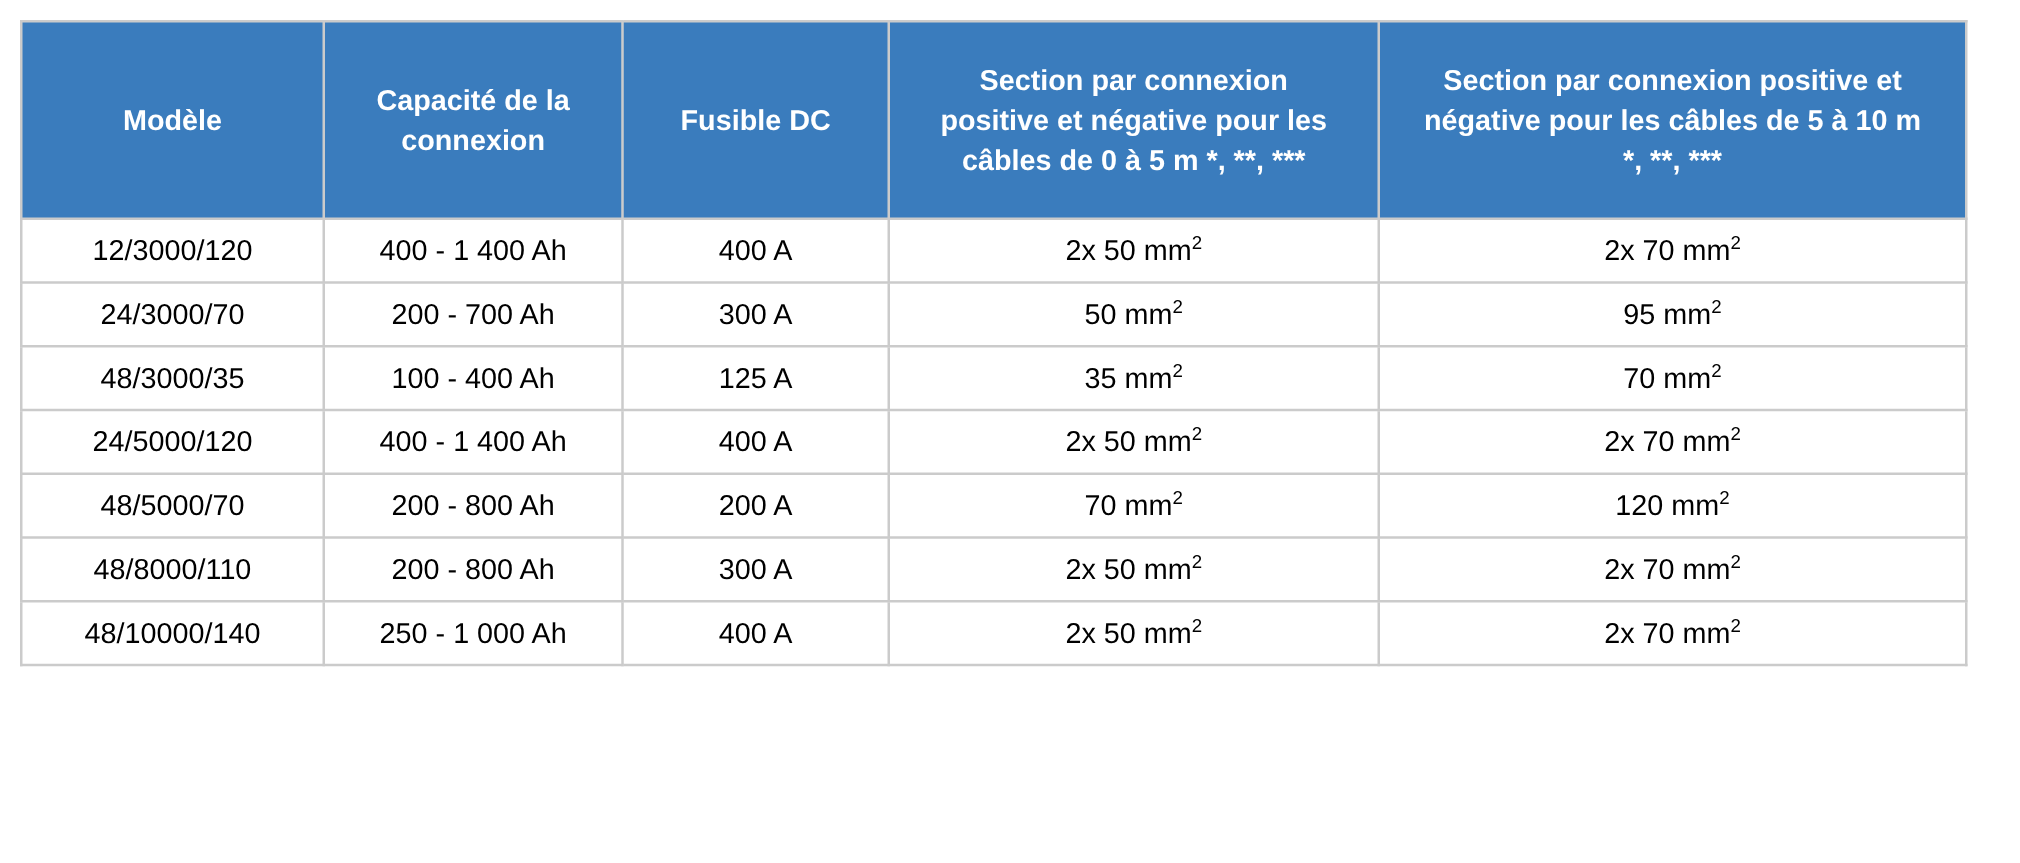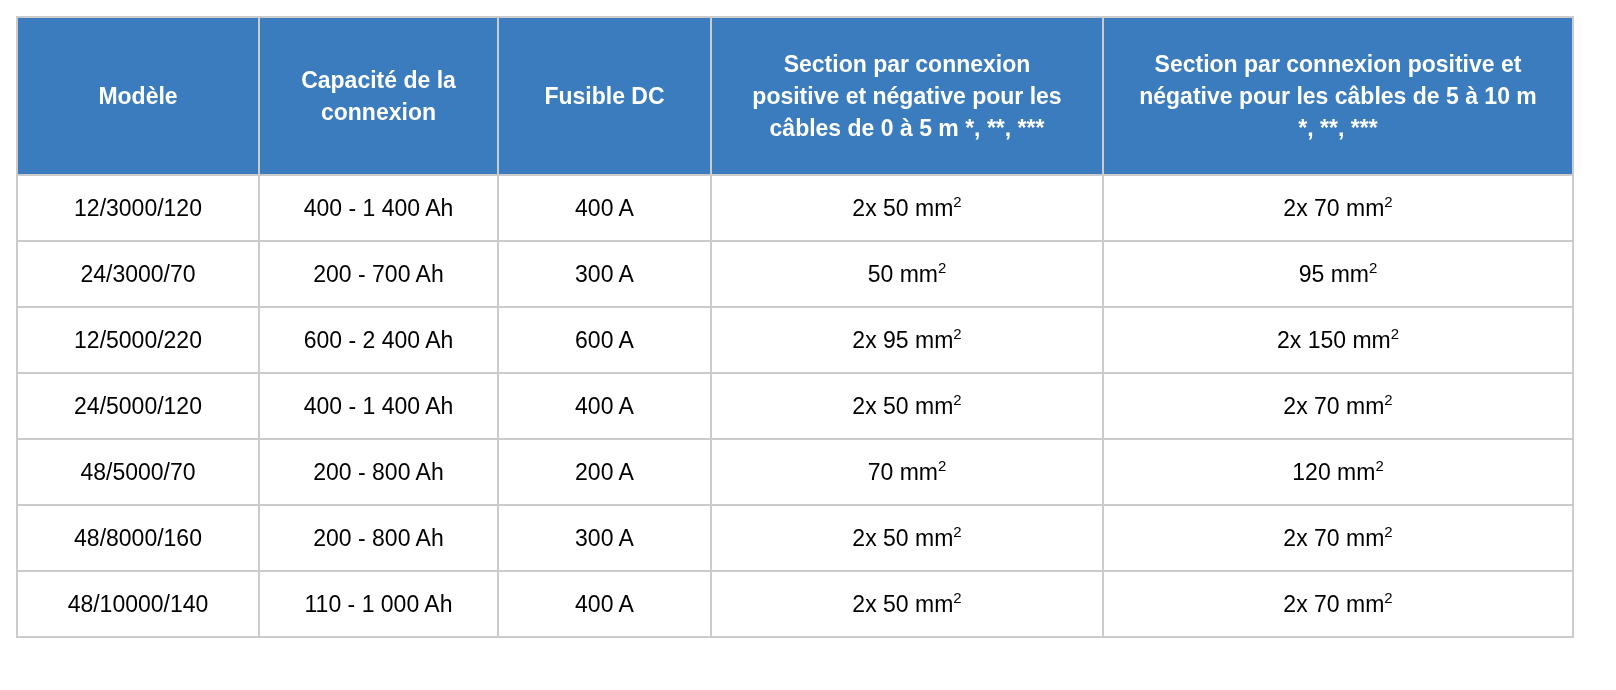--- a/index.html
+++ b/index.html
@@ -44,21 +44,21 @@
     font-weight: bold;
     font-size: 23px;
     line-height: 1.4;
     height: 158px;
     padding: 8px 26px;
   }
   td {
     background: var(--cell-bg);
     color: var(--body-text);
     font-size: 23px;
-    height: 66px;
+    height: 51px;
     padding: 2px 10px;
     white-space: nowrap;
   }
   td sup {
     font-size: 65%;
     vertical-align: super;
     line-height: 0;
   }
 </style>
 </head>
@@ -91,49 +91,49 @@
           <td><span>2x 70 mm</span><sup>2</sup></td>
         </tr>
         <tr>
           <td>24/3000/70</td>
           <td>200 - 700 Ah</td>
           <td>300 A</td>
           <td><span>50 mm</span><sup>2</sup></td>
           <td><span>95 mm</span><sup>2</sup></td>
         </tr>
         <tr>
-          <td>12/5000/220</td>
-          <td>600 - 2 400 Ah</td>
-          <td>600 A</td>
-          <td><span>2x 95 mm</span><sup>2</sup></td>
-          <td><span>2x 150 mm</span><sup>2</sup></td>
+          <td>48/3000/35</td>
+          <td>100 - 400 Ah</td>
+          <td>125 A</td>
+          <td><span>35 mm</span><sup>2</sup></td>
+          <td><span>70 mm</span><sup>2</sup></td>
         </tr>
         <tr>
           <td>24/5000/120</td>
           <td>400 - 1 400 Ah</td>
           <td>400 A</td>
           <td><span>2x 50 mm</span><sup>2</sup></td>
           <td><span>2x 70 mm</span><sup>2</sup></td>
         </tr>
         <tr>
           <td>48/5000/70</td>
           <td>200 - 800 Ah</td>
           <td>200 A</td>
           <td><span>70 mm</span><sup>2</sup></td>
           <td><span>120 mm</span><sup>2</sup></td>
         </tr>
         <tr>
-          <td>48/8000/160</td>
+          <td>48/8000/110</td>
           <td>200 - 800 Ah</td>
           <td>300 A</td>
           <td><span>2x 50 mm</span><sup>2</sup></td>
           <td><span>2x 70 mm</span><sup>2</sup></td>
         </tr>
         <tr>
           <td>48/10000/140</td>
-          <td>110 - 1 000 Ah</td>
+          <td>250 - 1 000 Ah</td>
           <td>400 A</td>
           <td><span>2x 50 mm</span><sup>2</sup></td>
           <td><span>2x 70 mm</span><sup>2</sup></td>
         </tr>
       </tbody>
   </table>
 </div>
 
 </body></html>

